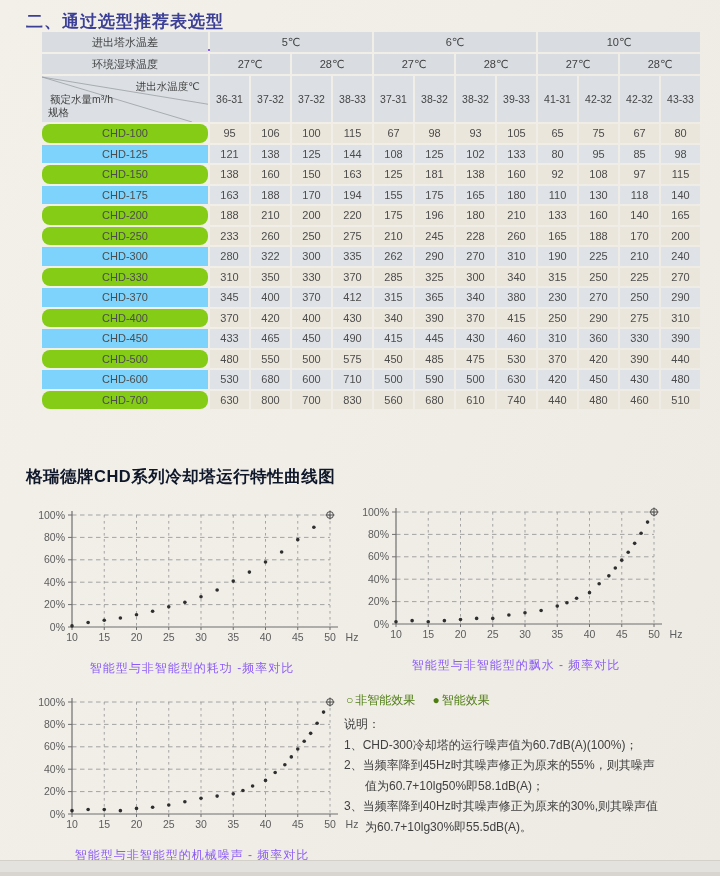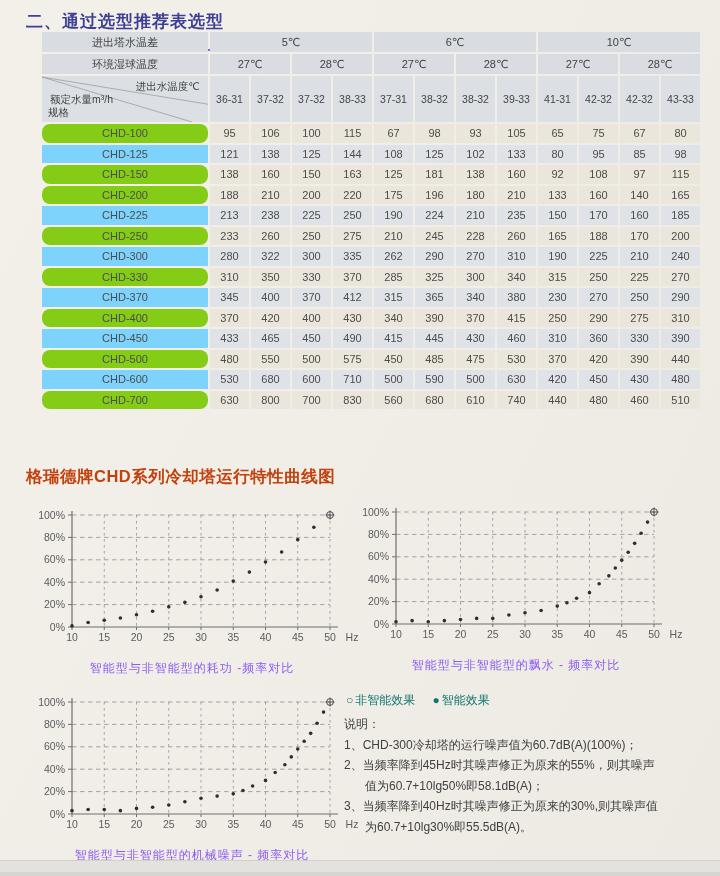--- a/index.html
+++ b/index.html
@@ -25,28 +25,28 @@
   .c-top{right:8px;top:4px;}
   .c-mid{left:8px;top:17px;}
   .c-bot{left:6px;bottom:2px;}
   tr.odd td{background:#eae6db;}
   tr.even td{background:#dfe3e7;}
   tr.odd td.model{background:#84cc16;border-radius:8px;}
   tr.even td.model{background:#7dd3fc;}
   tr.dr td{height:18.5px;}
   td.model{color:#474747;}
   
-  .section-title{position:absolute;left:26px;top:466px;font-size:16.5px;font-weight:600;color:#c2410c;letter-spacing:0.5px;}
+  .section-title{position:absolute;left:26px;top:466px;font-size:16.5px;font-weight:600;color:#0f172a;letter-spacing:0.5px;}
   .chart{position:absolute;width:336px;}
   #chart0{left:24px;top:503px;}
   #chart1{left:348px;top:500px;}
   #chart2{left:24px;top:690px;}
   .chart .caption{margin-top:3px;text-align:center;font-size:12px;color:#8b5cf6;letter-spacing:1px;}
   
-  .legend{position:absolute;left:346px;top:692px;font-size:12px;color:#0f766e;}
+  .legend{position:absolute;left:346px;top:692px;font-size:12px;color:#4d7c0f;}
   .legend .item{margin-right:14px;}
   .legend .sym{margin-right:2px;}
   .notes{position:absolute;left:344px;top:714px;width:372px;font-size:12px;color:#404040;line-height:20.5px;}
   .notes .cont{padding-left:21px;}
   
   .bottom-strip{position:absolute;left:0;bottom:0;width:720px;height:15px;background:#e4e2de;border-top:1px solid #d3d0ca;}
   .bottom-strip .darker{position:absolute;bottom:0;width:100%;height:4px;background:#d8d5d0;}
 </style>
 </head>
 <body>
@@ -148,49 +148,49 @@
         <td>163</td>
         <td>125</td>
         <td>181</td>
         <td>138</td>
         <td>160</td>
         <td>92</td>
         <td>108</td>
         <td>97</td>
         <td>115</td>
       </tr>
+      <tr class="dr even">
+        <td class="model">CHD-175</td>
+        <td>163</td>
+        <td>188</td>
+        <td>170</td>
+        <td>194</td>
+        <td>155</td>
+        <td>175</td>
+        <td>165</td>
+        <td>180</td>
+        <td>110</td>
+        <td>130</td>
+        <td>118</td>
+        <td>140</td>
+      </tr>
       <tr class="dr odd">
         <td class="model">CHD-200</td>
         <td>188</td>
         <td>210</td>
         <td>200</td>
         <td>220</td>
         <td>175</td>
         <td>196</td>
         <td>180</td>
         <td>210</td>
         <td>133</td>
         <td>160</td>
         <td>140</td>
         <td>165</td>
-      </tr>
-      <tr class="dr even">
-        <td class="model">CHD-225</td>
-        <td>213</td>
-        <td>238</td>
-        <td>225</td>
-        <td>250</td>
-        <td>190</td>
-        <td>224</td>
-        <td>210</td>
-        <td>235</td>
-        <td>150</td>
-        <td>170</td>
-        <td>160</td>
-        <td>185</td>
       </tr>
       <tr class="dr odd">
         <td class="model">CHD-250</td>
         <td>233</td>
         <td>260</td>
         <td>250</td>
         <td>275</td>
         <td>210</td>
         <td>245</td>
         <td>228</td>

